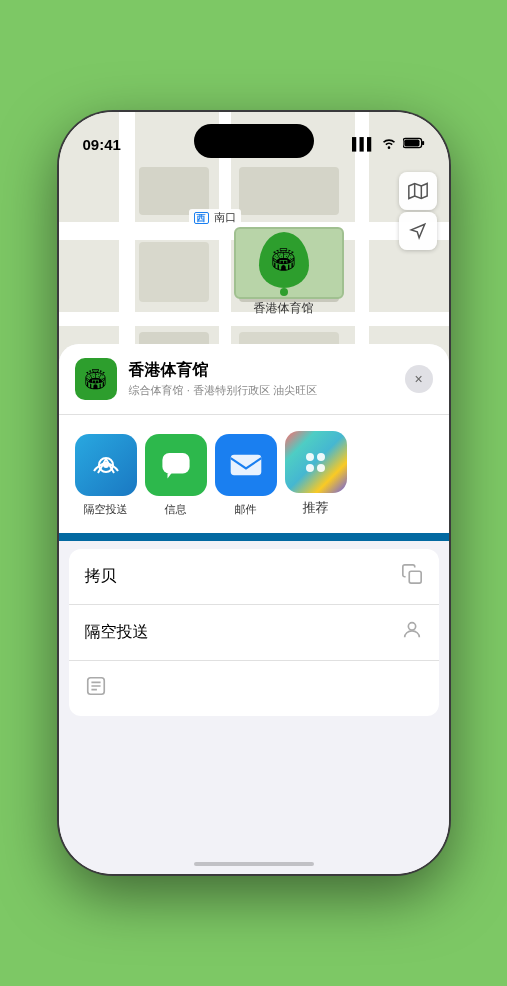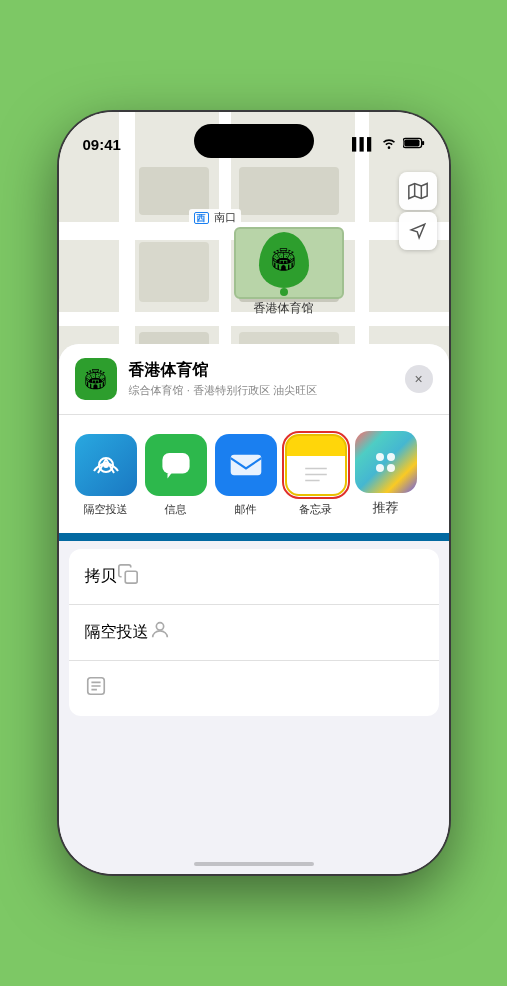--- a/index.html
+++ b/index.html
@@ -272,20 +272,21 @@
     
     .action-list {
       background: #fff;
       border-radius: 12px;
       margin: 8px 10px;
       overflow: hidden;
     }
     .action-item {
       display: flex;
       align-items: center;
+      justify-content: space-between;
       padding: 14px 16px;
       border-bottom: 0.5px solid #e0e0e0;
     }
     .action-item:last-child { border-bottom: none; }
     .action-label {
       font-size: 16px;
       color: #000;
     }
     .action-icon {
       font-size: 20px;
@@ -415,31 +416,20 @@
         <div class="share-item">
           <div class="share-item-icon icon-mail">
             <svg width="34" height="28" viewBox="0 0 40 32">
               <rect x="2" y="4" width="36" height="24" rx="4" fill="white" opacity="0.9"></rect>
               <path d="M2 8 L20 20 L38 8" fill="none" stroke="#1a7ff0" stroke-width="2.5"></path>
             </svg>
           </div>
           <span class="share-item-label">邮件</span>
         </div>
 
-        <div class="share-item">
-          <div class="share-item-icon icon-notes icon-notes-selected" style="position:relative; overflow:visible;">
-            <svg width="36" height="40" viewBox="0 0 60 66" style="position:relative; top:4px;">
-              <rect x="2" y="18" width="56" height="44" rx="4" fill="white"></rect>
-              <line x1="12" y1="32" x2="48" y2="32" stroke="#ccc" stroke-width="2.5"></line>
-              <line x1="12" y1="42" x2="48" y2="42" stroke="#ccc" stroke-width="2.5"></line>
-              <line x1="12" y1="52" x2="36" y2="52" stroke="#ccc" stroke-width="2.5"></line>
-            </svg>
-          </div>
-          <span class="share-item-label">备忘录</span>
-        </div>
 
         <div class="share-item">
           <div class="share-item-icon" style="background: linear-gradient(135deg, #ff6b6b, #4ecdc4, #45b7d1, #f9ca24, #6c5ce7); border-radius:14px;">
             <div style="display:flex; flex-direction:column; gap:3px; align-items:center; padding:4px;">
               <div style="display:flex; gap:3px;">
                 <div style="width:8px; height:8px; border-radius:50%; background:rgba(255,255,255,0.9);"></div>
                 <div style="width:8px; height:8px; border-radius:50%; background:rgba(255,255,255,0.9);"></div>
               </div>
               <div style="display:flex; gap:3px;">
                 <div style="width:8px; height:8px; border-radius:50%; background:rgba(255,255,255,0.9);"></div>

